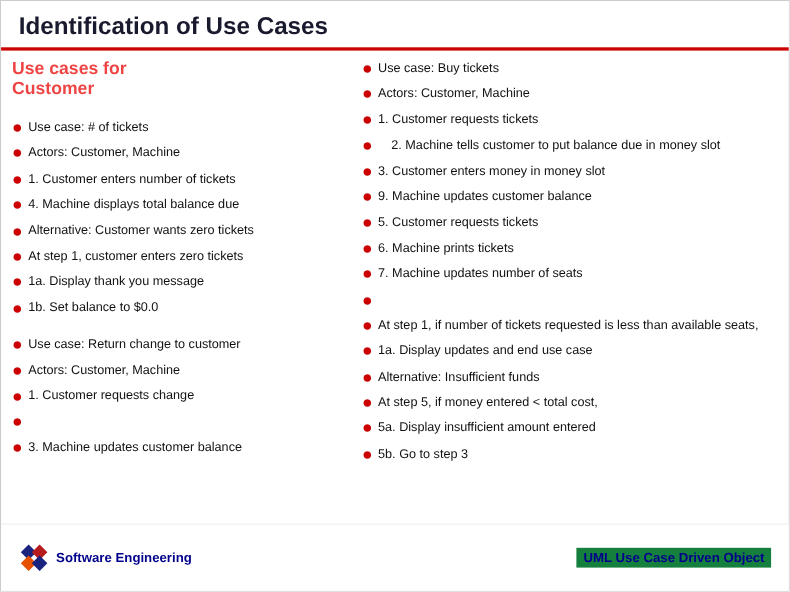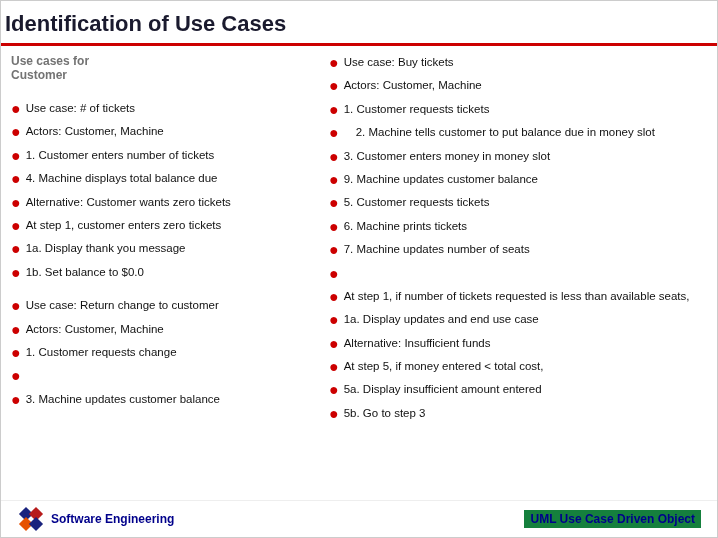--- a/index.html
+++ b/index.html
@@ -14,21 +14,21 @@
     .page {
       width: 718px;
       height: 538px;
       background: #fff;
       border: 1px solid #ccc;
       display: flex;
       flex-direction: column;
     }
     .title-bar {
       background: #fff;
-      padding: 10px 16px 6px 4px;
+      padding: 10px 16px 6px 16px;
       border-bottom: 3px solid #cc0000;
     }
     .title-bar h1 {
       font-size: 22px;
       font-weight: bold;
       color: #1a1a2e;
     }
     .content {
       display: flex;
       flex: 1;
@@ -43,23 +43,23 @@
       flex-direction: column;
       gap: 10px;
     }
     .right-col {
       flex: 1;
       display: flex;
       flex-direction: column;
       gap: 4px;
     }
     .section-header {
-      font-size: 12px;
-      font-weight: bold;
-      color: #737373;
+      font-size: 16px;
+      font-weight: bold;
+      color: #ef4444;
       margin-bottom: 4px;
     }
     .bullet-list {
       list-style: none;
       padding: 0;
     }
     .bullet-list li {
       display: flex;
       align-items: flex-start;
       margin-bottom: 3px;
@@ -71,21 +71,21 @@
       color: #cc0000;
       font-size: 16px;
       margin-right: 5px;
       margin-top: -2px;
       flex-shrink: 0;
     }
     .footer {
       display: flex;
       justify-content: space-between;
       align-items: center;
-      padding: 4px 16px;
+      padding: 16px 16px;
       background: #fff;
       border-top: 1px solid #eee;
     }
     .footer-left {
       display: flex;
       align-items: center;
       gap: 6px;
     }
     .diamond-icon {
       width: 28px;

